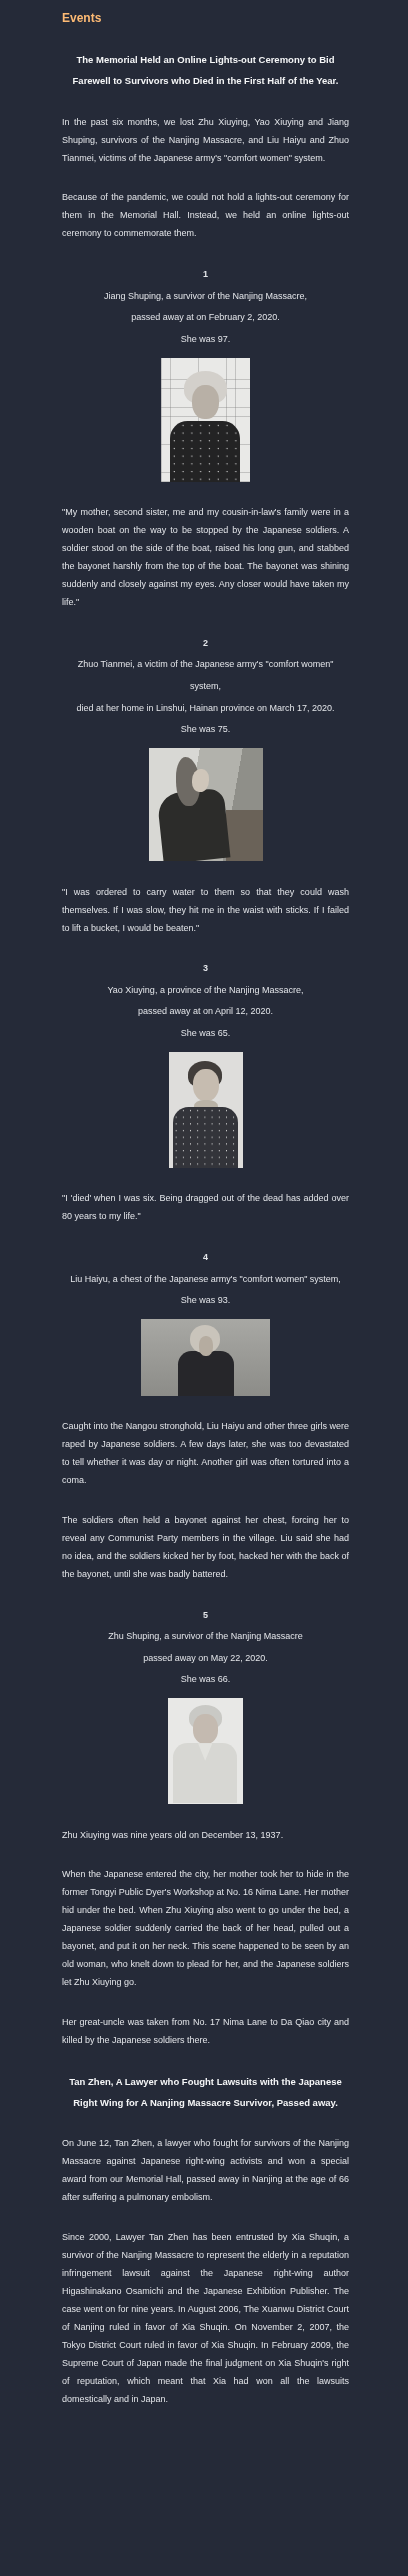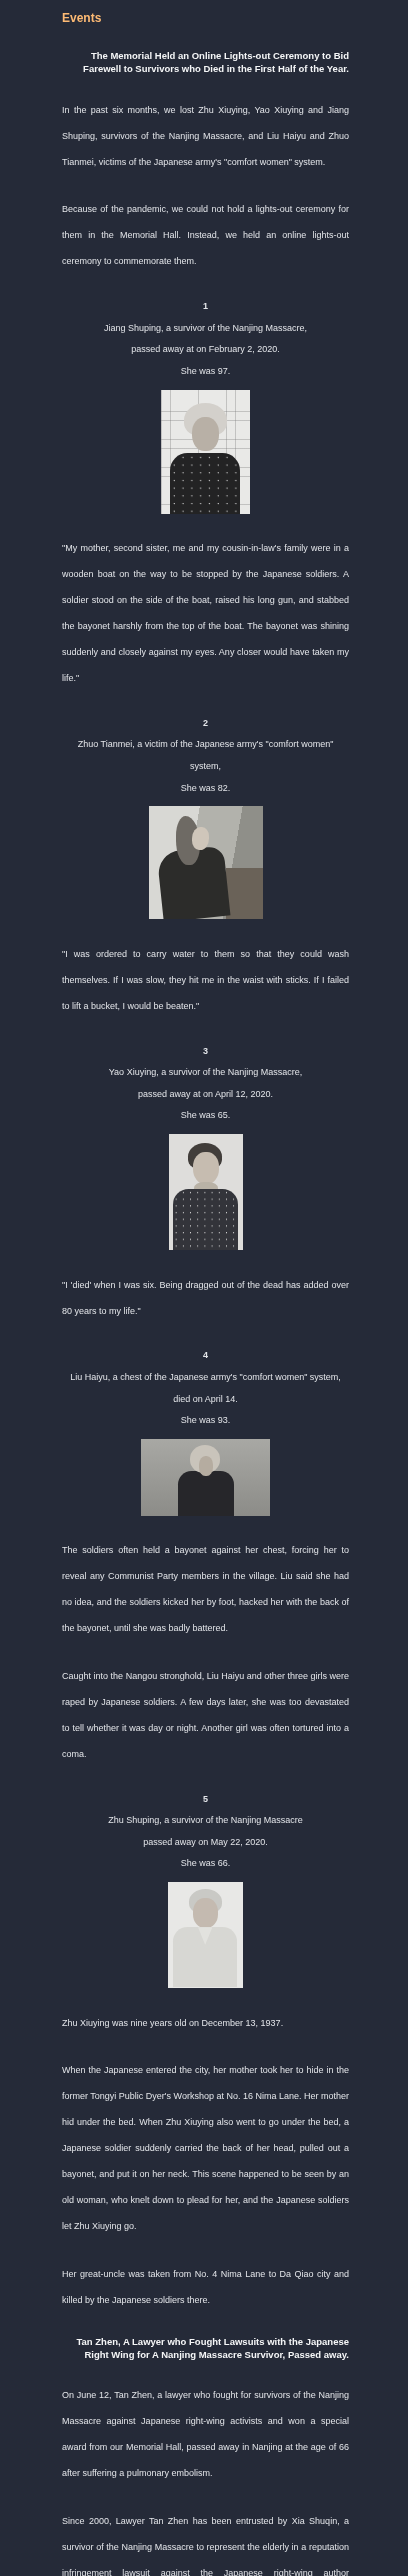--- a/index.html
+++ b/index.html
@@ -12,25 +12,25 @@
     padding:11.3px 60px 0 62px;
     font-family:"Liberation Sans", sans-serif;
     color:#e3e5e9;
   }
   .section-label{
     font-size:12px;font-weight:bold;color:#fdba74;
     margin:0 0 24px 0;
   }
   .heading{
     font-size:9.5px;font-weight:bold;color:#f5f6f7;
-    line-height:13px;text-align:right;
+    line-height:21px;text-align:center;
     margin:21.6px 0;
   }
   .para{
-    font-size:9px;line-height:26px;color:#e3e5e9;
+    font-size:9px;line-height:18px;color:#e3e5e9;
     text-align:justify;
     margin:21.6px 0;
   }
   .center-group{margin:21.6px 0 5.2px 0;}
   .center-group div{
     text-align:center;font-size:9px;line-height:21.6px;color:#e3e5e9;
   }
   .entry-number{font-weight:bold;}
   .photo-fig{display:flex;justify-content:center;margin:7.2px 0 12.4px 0;}
   .photo{position:relative;overflow:hidden;background:#888;}
@@ -98,81 +98,81 @@
           <div class="hair"></div>
           <div class="face"></div>
           <div class="torso"></div>
         </div>
     </figure>
     <p class="para">"My mother, second sister, me and my cousin-in-law's family were in a wooden boat on the way to be stopped by the Japanese soldiers. A soldier stood on the side of the boat, raised his long gun, and stabbed the bayonet harshly from the top of the boat. The bayonet was shining suddenly and closely against my eyes. Any closer would have taken my life."</p>
 
     <div class="center-group">
       <div class="entry-number">2</div>
       <div>Zhuo Tianmei, a victim of the Japanese army's "comfort women" system,</div>
-      <div>She was 82.</div>
+      <div>died at her home in Linshui, Hainan province on March 17, 2020.</div>
+      <div>She was 75.</div>
     </div>
     <figure class="photo-fig">
       <div class="photo photo2">
           <div class="table"></div>
           <div class="torso"></div>
           <div class="hair"></div>
           <div class="face"></div>
         </div>
     </figure>
     <p class="para">"I was ordered to carry water to them so that they could wash themselves. If I was slow, they hit me in the waist with sticks. If I failed to lift a bucket, I would be beaten."</p>
 
     <div class="center-group">
       <div class="entry-number">3</div>
-      <div>Yao Xiuying, a survivor of the Nanjing Massacre,</div>
+      <div>Yao Xiuying, a province of the Nanjing Massacre,</div>
       <div>passed away at on April 12, 2020.</div>
       <div>She was 65.</div>
     </div>
     <figure class="photo-fig">
       <div class="photo photo3">
           <div class="hair"></div>
           <div class="face"></div>
           <div class="scarf"></div>
           <div class="torso"></div>
         </div>
     </figure>
     <p class="para">"I 'died' when I was six. Being dragged out of the dead has added over 80 years to my life."</p>
 
     <div class="center-group">
       <div class="entry-number">4</div>
       <div>Liu Haiyu, a chest of the Japanese army's "comfort women" system,</div>
-      <div>died on April 14.</div>
       <div>She was 93.</div>
     </div>
     <figure class="photo-fig">
       <div class="photo photo4">
           <div class="torso"></div>
           <div class="hair"></div>
           <div class="hand"></div>
         </div>
     </figure>
+    <p class="para">Caught into the Nangou stronghold, Liu Haiyu and other three girls were raped by Japanese soldiers. A few days later, she was too devastated to tell whether it was day or night. Another girl was often tortured into a coma.</p>
     <p class="para">The soldiers often held a bayonet against her chest, forcing her to reveal any Communist Party members in the village. Liu said she had no idea, and the soldiers kicked her by foot, hacked her with the back of the bayonet, until she was badly battered.</p>
-    <p class="para">Caught into the Nangou stronghold, Liu Haiyu and other three girls were raped by Japanese soldiers. A few days later, she was too devastated to tell whether it was day or night. Another girl was often tortured into a coma.</p>
 
     <div class="center-group">
       <div class="entry-number">5</div>
       <div>Zhu Shuping, a survivor of the Nanjing Massacre</div>
       <div>passed away on May 22, 2020.</div>
       <div>She was 66.</div>
     </div>
     <figure class="photo-fig">
       <div class="photo photo5">
           <div class="hair"></div>
           <div class="face"></div>
           <div class="torso"></div>
           <div class="collar"></div>
         </div>
     </figure>
     <p class="para">Zhu Xiuying was nine years old on December 13, 1937.</p>
     <p class="para">When the Japanese entered the city, her mother took her to hide in the former Tongyi Public Dyer's Workshop at No. 16 Nima Lane. Her mother hid under the bed. When Zhu Xiuying also went to go under the bed, a Japanese soldier suddenly carried the back of her head, pulled out a bayonet, and put it on her neck. This scene happened to be seen by an old woman, who knelt down to plead for her, and the Japanese soldiers let Zhu Xiuying go.</p>
-    <p class="para">Her great-uncle was taken from No. 4 Nima Lane to Da Qiao city and killed by the Japanese soldiers there.</p>
+    <p class="para">Her great-uncle was taken from No. 17 Nima Lane to Da Qiao city and killed by the Japanese soldiers there.</p>
   </section>
 
   <section>
     <h2 class="heading">Tan Zhen, A Lawyer who Fought Lawsuits with the Japanese Right Wing for A Nanjing Massacre Survivor, Passed away.</h2>
     <p class="para">On June 12, Tan Zhen, a lawyer who fought for survivors of the Nanjing Massacre against Japanese right-wing activists and won a special award from our Memorial Hall, passed away in Nanjing at the age of 66 after suffering a pulmonary embolism.</p>
     <p class="para">Since 2000, Lawyer Tan Zhen has been entrusted by Xia Shuqin, a survivor of the Nanjing Massacre to represent the elderly in a reputation infringement lawsuit against the Japanese right-wing author Higashinakano Osamichi and the Japanese Exhibition Publisher. The case went on for nine years. In August 2006, The Xuanwu District Court of Nanjing ruled in favor of Xia Shuqin. On November 2, 2007, the Tokyo District Court ruled in favor of Xia Shuqin. In February 2009, the Supreme Court of Japan made the final judgment on Xia Shuqin's right of reputation, which meant that Xia had won all the lawsuits domestically and in Japan.</p>
 
   </section>
 
 </div>

